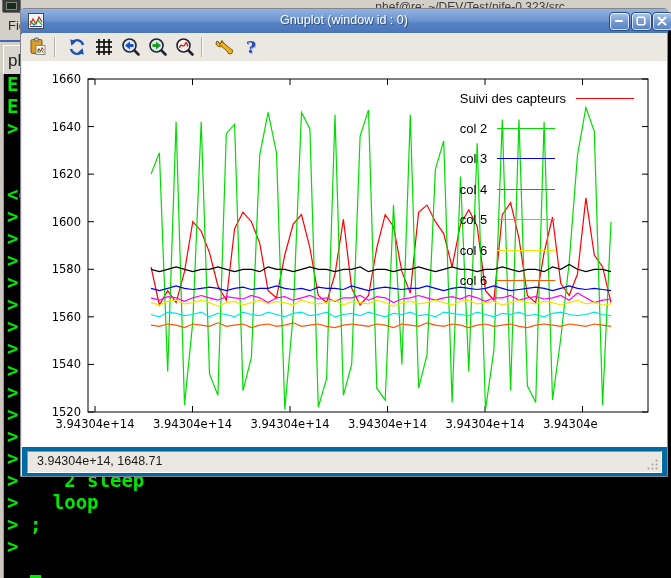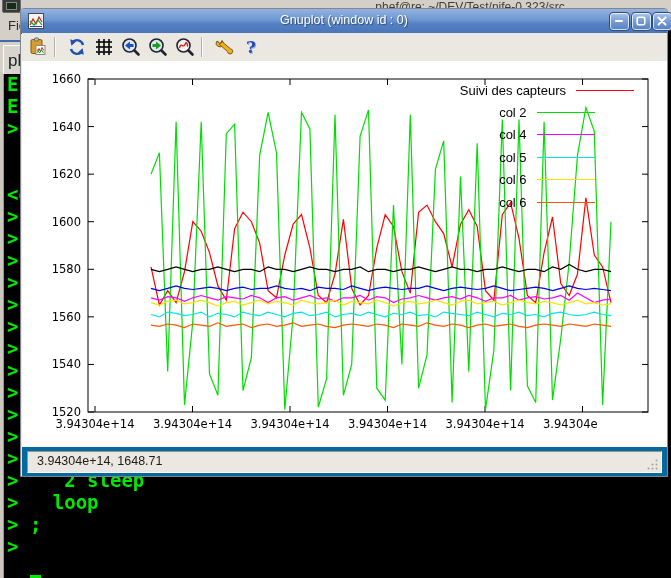--- a/index.html
+++ b/index.html
@@ -46,21 +46,21 @@
   #gp-toolbar{position:absolute;left:1px;top:24px;width:645px;height:28px;background:#ebe8e1;
       border-bottom:1px solid #c6c2ba;display:flex;align-items:center;}
   .tb-btn{width:22px;height:22px;margin-left:5px;display:flex;align-items:center;justify-content:center;}
   .tb-sep{width:1px;height:20px;background:#b4b0a8;border-right:1px solid #fafaf8;margin:0 5px;}
   #tb-help{font-family:"DejaVu Serif","Liberation Serif",serif;font-size:17px;font-weight:bold;
       color:#2a4ab8;text-shadow:1px 1px 0 #9ab0dc;}
 
   #gp-canvas{position:absolute;left:1px;top:52px;width:645px;height:386px;background:#fff;overflow:hidden;}
   #plot-svg{position:absolute;left:0;top:0;}
   #legend{position:absolute;top:18px;right:33px;}
-  .lg-row{height:22.4px;display:flex;align-items:center;justify-content:center;}
+  .lg-row{height:22.4px;display:flex;align-items:center;justify-content:flex-start;margin-top:8px;}
   .lg-label{font-size:13px;color:#000;white-space:nowrap;}
   .lg-line{width:58px;height:0;border-top:1.5px solid #000;margin-left:10px;}
 
   #gp-statusbar{position:absolute;left:1px;top:438px;width:645px;height:29px;background:#0369a1;}
   #gp-status-field{position:absolute;left:5px;top:4px;right:5px;height:20px;background:#ebe8e1;
       border-top:1px solid #989288;border-left:1px solid #989288;
       border-bottom:1px solid #fdfcfa;border-right:1px solid #fdfcfa;}
   #gp-status-text{position:absolute;left:9px;top:2px;font-size:12.5px;color:#1c1c1c;white-space:nowrap;}
   #gp-grip{position:absolute;right:2px;bottom:2px;}
 </style>
@@ -255,20 +255,24 @@
       <div id="legend">
           <div class="lg-row">
             <span class="lg-label">Suivi des capteurs</span>
             <span class="lg-line" style="border-top-color: rgb(255, 0, 0);"></span>
           </div>
           <div class="lg-row">
             <span class="lg-label">col 2</span>
             <span class="lg-line" style="border-top-color: rgb(0, 221, 0);"></span>
           </div>
           <div class="lg-row">
+            <span class="lg-label">col 3</span>
+            <span class="lg-line" style="border-top-color: rgb(0, 0, 238);"></span>
+          </div>
+          <div class="lg-row">
             <span class="lg-label">col 4</span>
             <span class="lg-line" style="border-top-color: rgb(255, 0, 255);"></span>
           </div>
           <div class="lg-row">
             <span class="lg-label">col 5</span>
             <span class="lg-line" style="border-top-color: rgb(0, 229, 229);"></span>
           </div>
           <div class="lg-row">
             <span class="lg-label">col 6</span>
             <span class="lg-line" style="border-top-color: rgb(245, 229, 0);"></span>

